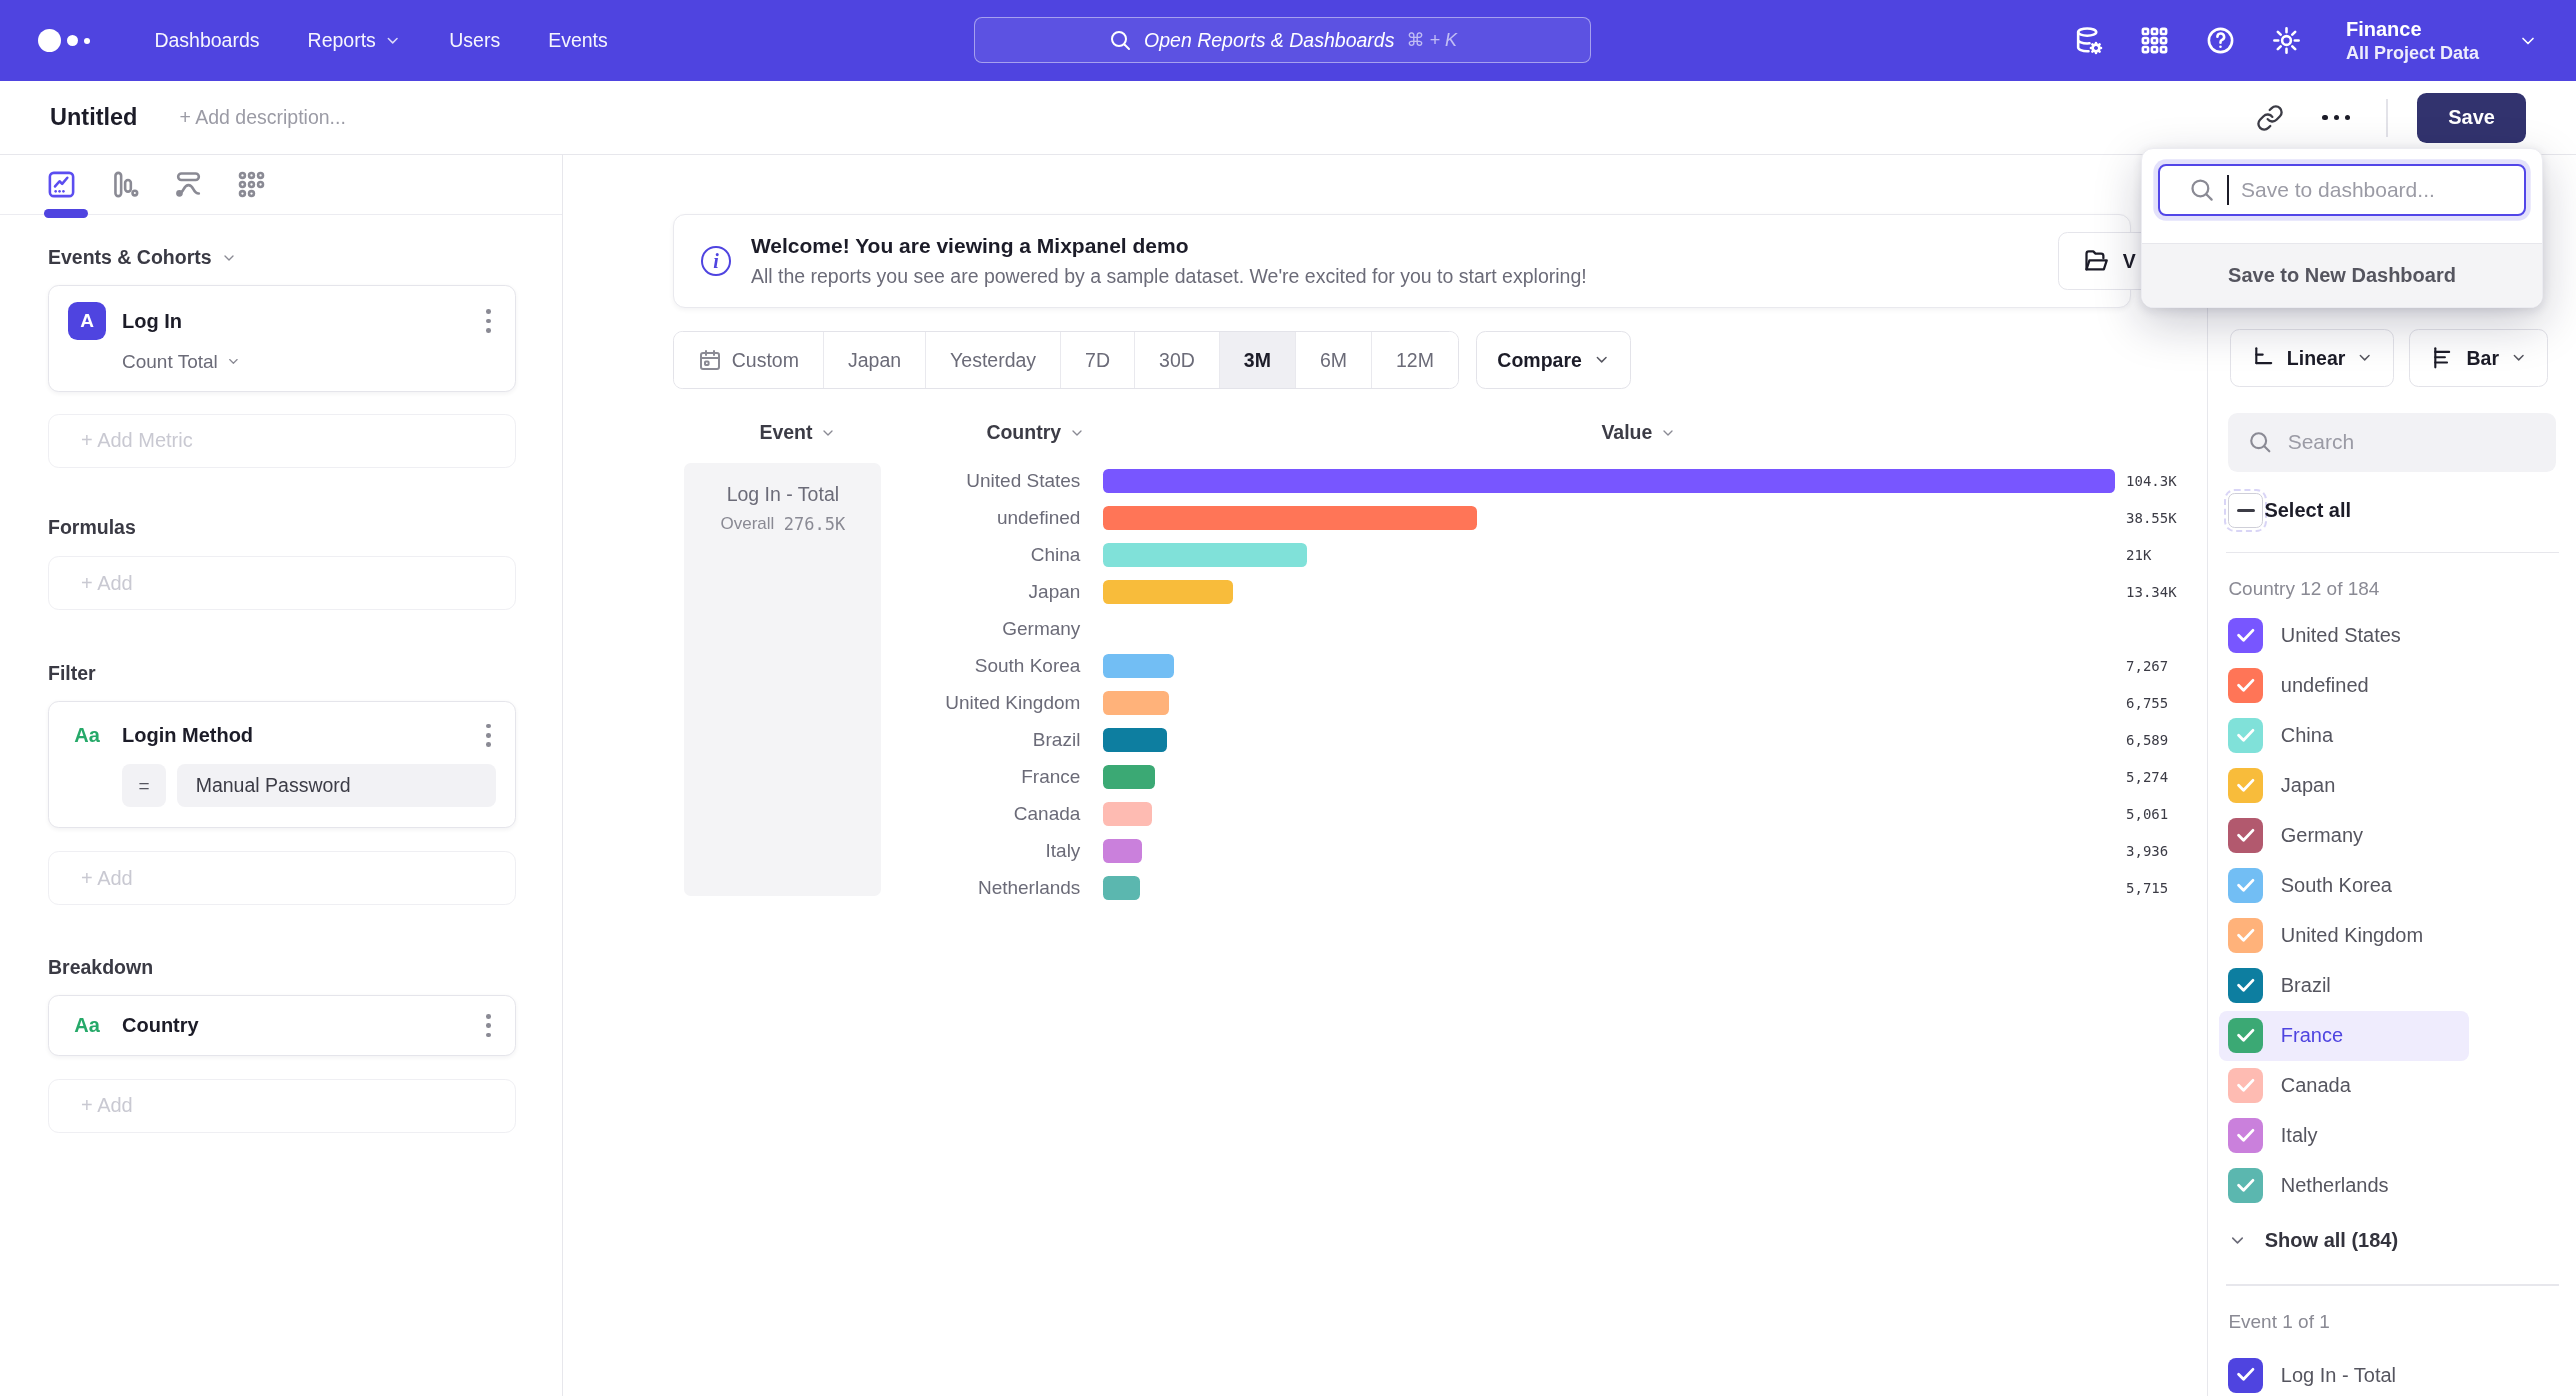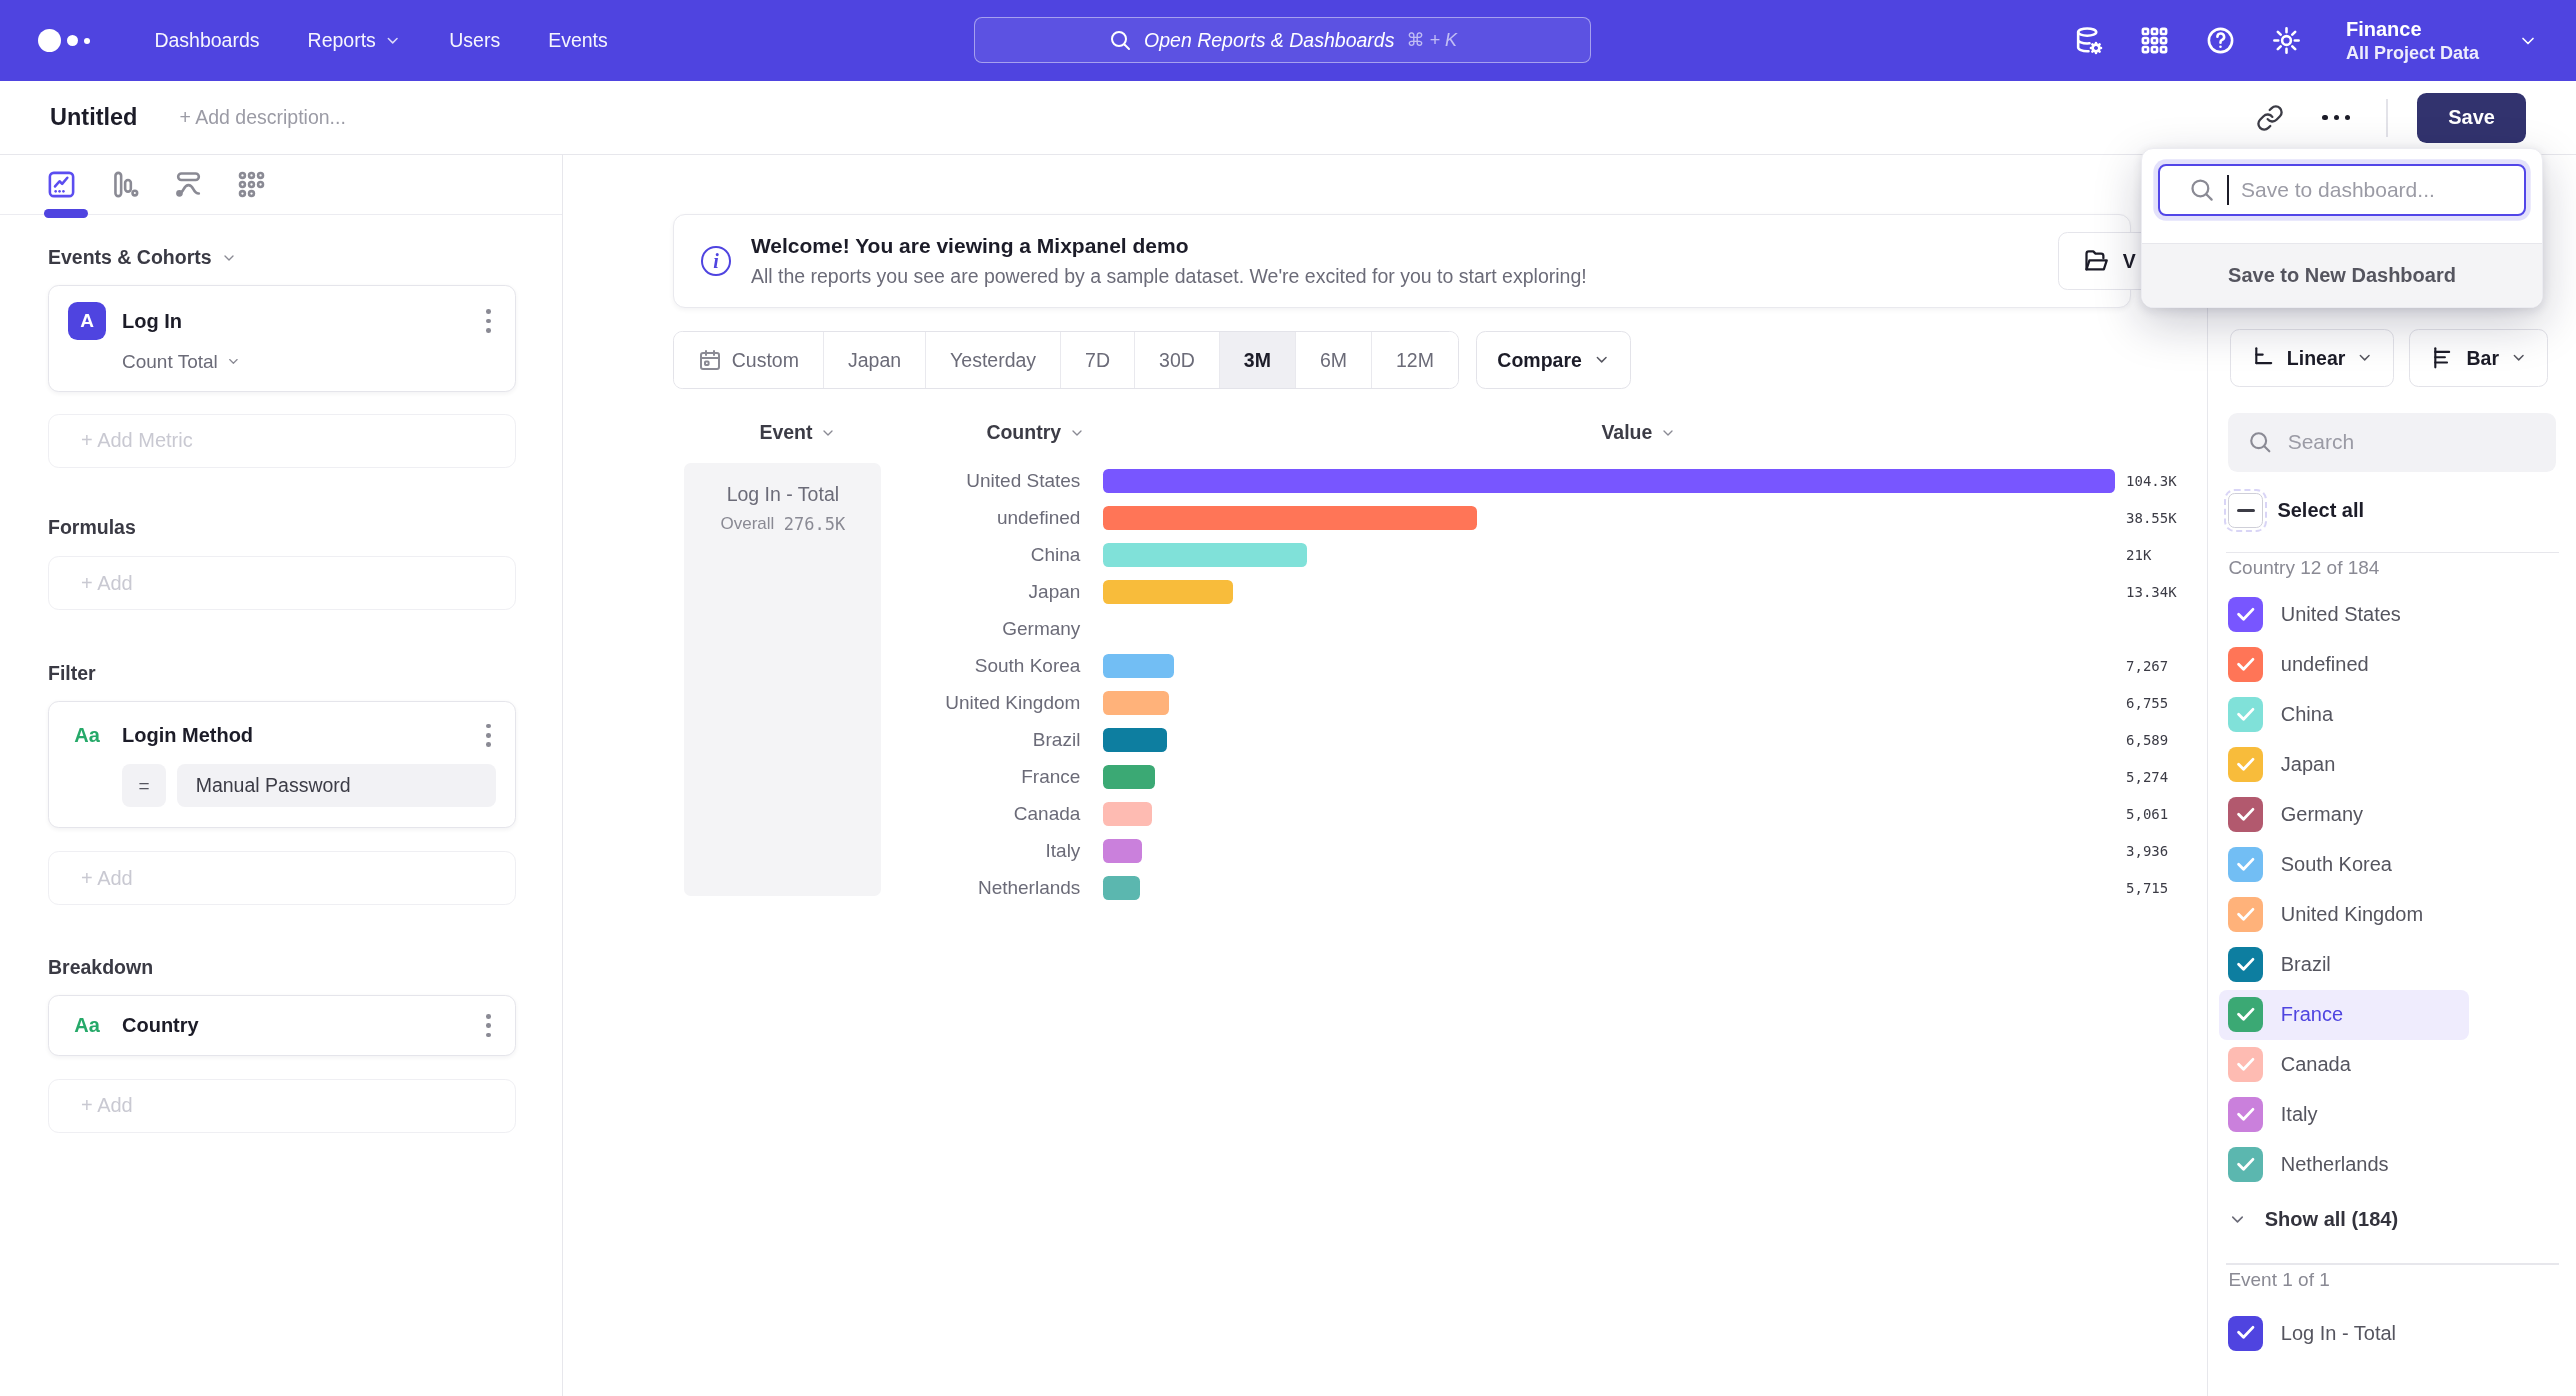--- a/index.html
+++ b/index.html
@@ -100,26 +100,26 @@
   .crow-label { width:199px; text-align:right; font-size:19px; color:#6b6b78; flex:0 0 auto; }
   .crow-barwrap { display:flex; align-items:center; margin-left:23px; width:1181px; }
   .crow-track { width:1012px; flex:0 0 auto; display:flex; align-items:center; }
   .crow-bar { height:24px; border-radius:5.4px; cursor:pointer; }
   .crow-value { margin-left:10.7px; font-size:14px; color:#3b3b45; white-space:nowrap; }
 
   
   .fp-btnrow { margin-top:174px; display:flex; gap:14.8px; padding-left:1.3px; }
   .fp-search { margin-top:25.5px; height:59px; background:#f2f2f5; border-radius:9.4px; display:flex; align-items:center; gap:14.8px; padding:0 19px; color:#8a8a94; cursor:text; }
   .fp-search .ph { font-size:21px; color:#9b9ba5; }
-  .selall { margin-top:21.5px; display:flex; align-items:center; gap:14px; cursor:pointer; }
+  .selall { margin-top:21.5px; display:flex; align-items:center; gap:1px; cursor:pointer; }
   .selall-box { width:35px; height:35px; border:1.3px solid #cfcfd8; border-radius:6.7px; background:#fff; display:flex; align-items:center; justify-content:center; outline:2px dashed #d9d5f6; outline-offset:2px; }
   .selall-box i { width:17.4px; height:3.4px; border-radius:2px; background:#3c3c46; }
   .selall-label { font-size:20px; font-weight:600; color:#1c1c28; }
   .fp-div { height:1.3px; background:#e7e7ec; margin:24px -2.7px 0 -2.7px; }
-  .fp-group { margin-top:4px; font-size:19px; color:#8a8a94; }
+  .fp-group { margin-top:25px; font-size:19px; color:#8a8a94; }
   .fp-list { margin-top:10.7px; }
   .prow { display:flex; align-items:center; gap:17.4px; height:50px; width:241px; border-radius:8px; padding-left:0; cursor:pointer; }
   .prow.highlighted { background:#efecfd; padding-left:9.4px; margin-left:-9.4px; width:250px; }
   .cbox { width:35px; height:35px; border-radius:8px; display:flex; align-items:center; justify-content:center; flex:0 0 auto; }
   .cbox svg { stroke:#fff; }
   .prow-label { font-size:20px; color:#55555f; }
   .prow.highlighted .prow-label { color:#4f44e0; font-weight:500; }
   .showall { margin-top:9.4px; display:flex; align-items:center; gap:17.4px; cursor:pointer; height:40px; }
   .showall svg { color:#6b6b78; }
   .showall-label { font-size:20px; font-weight:600; color:#33333d; }

